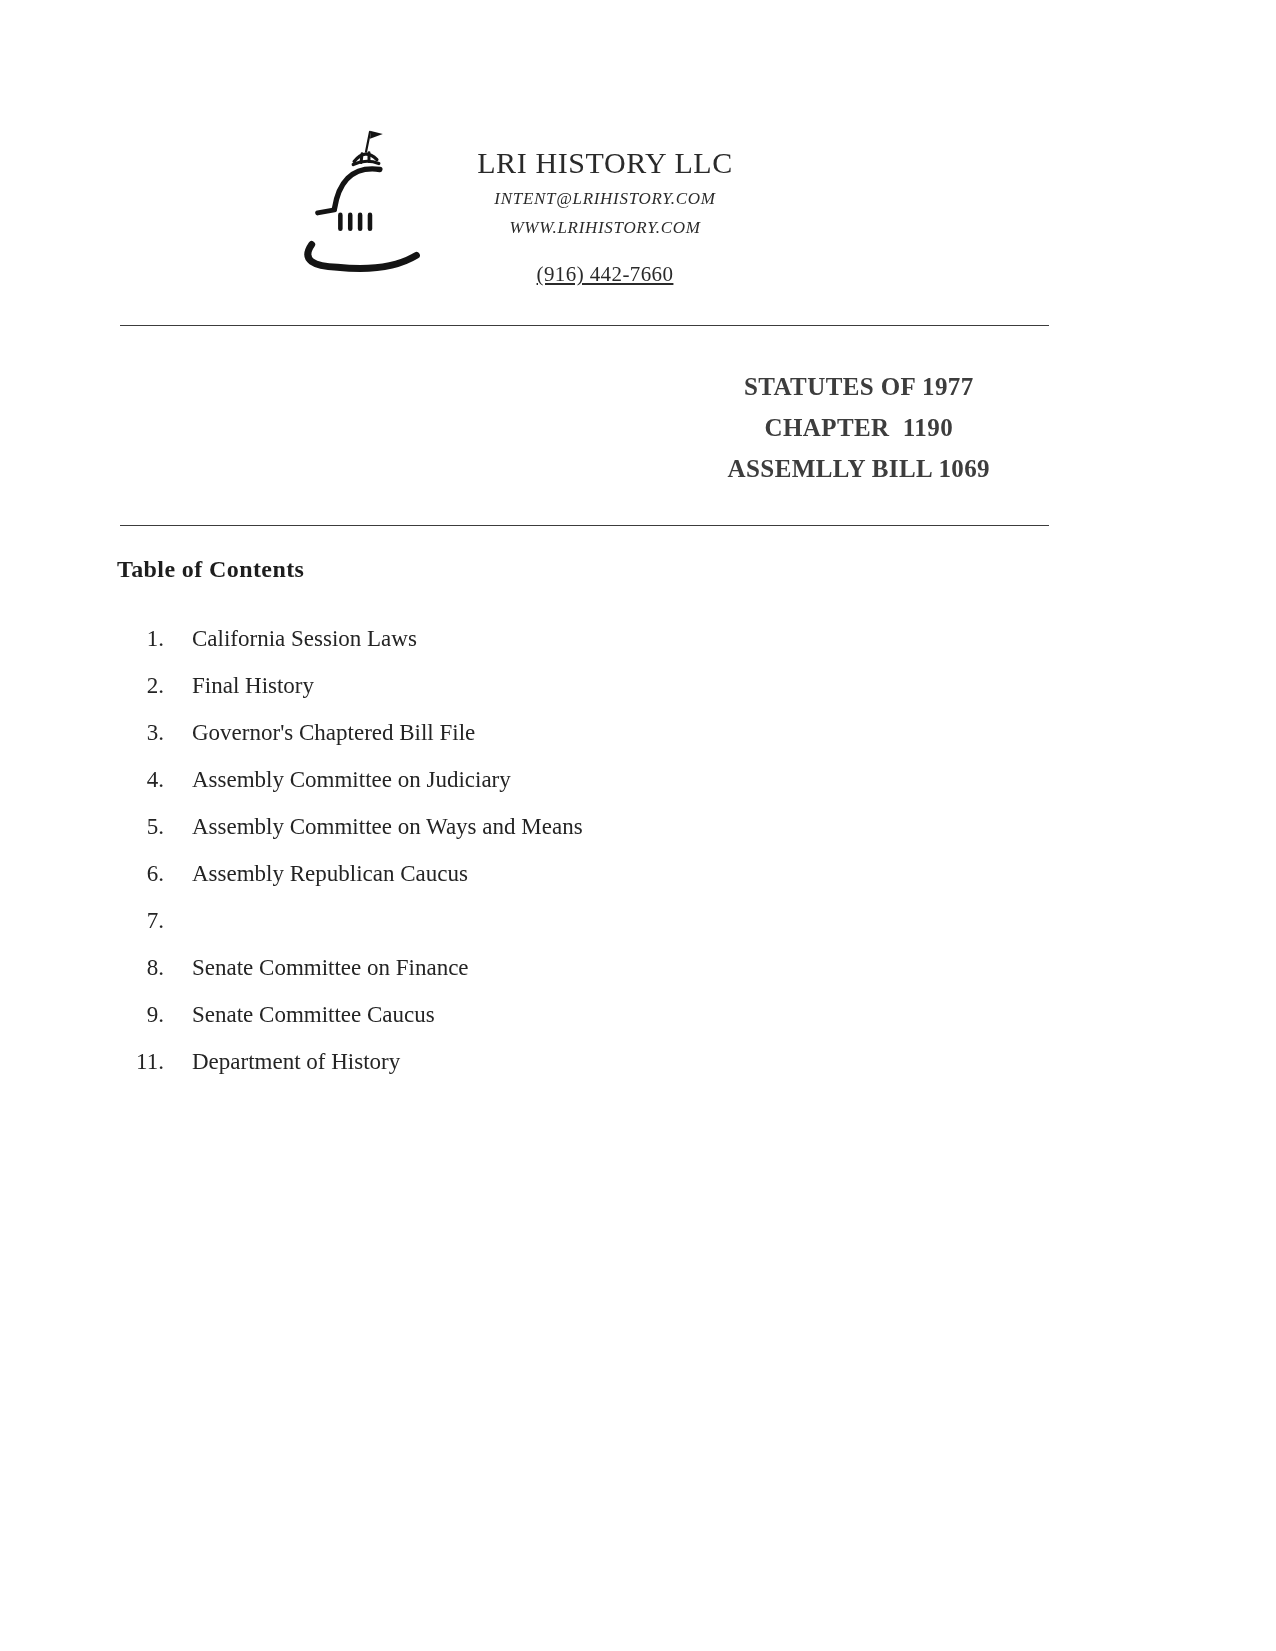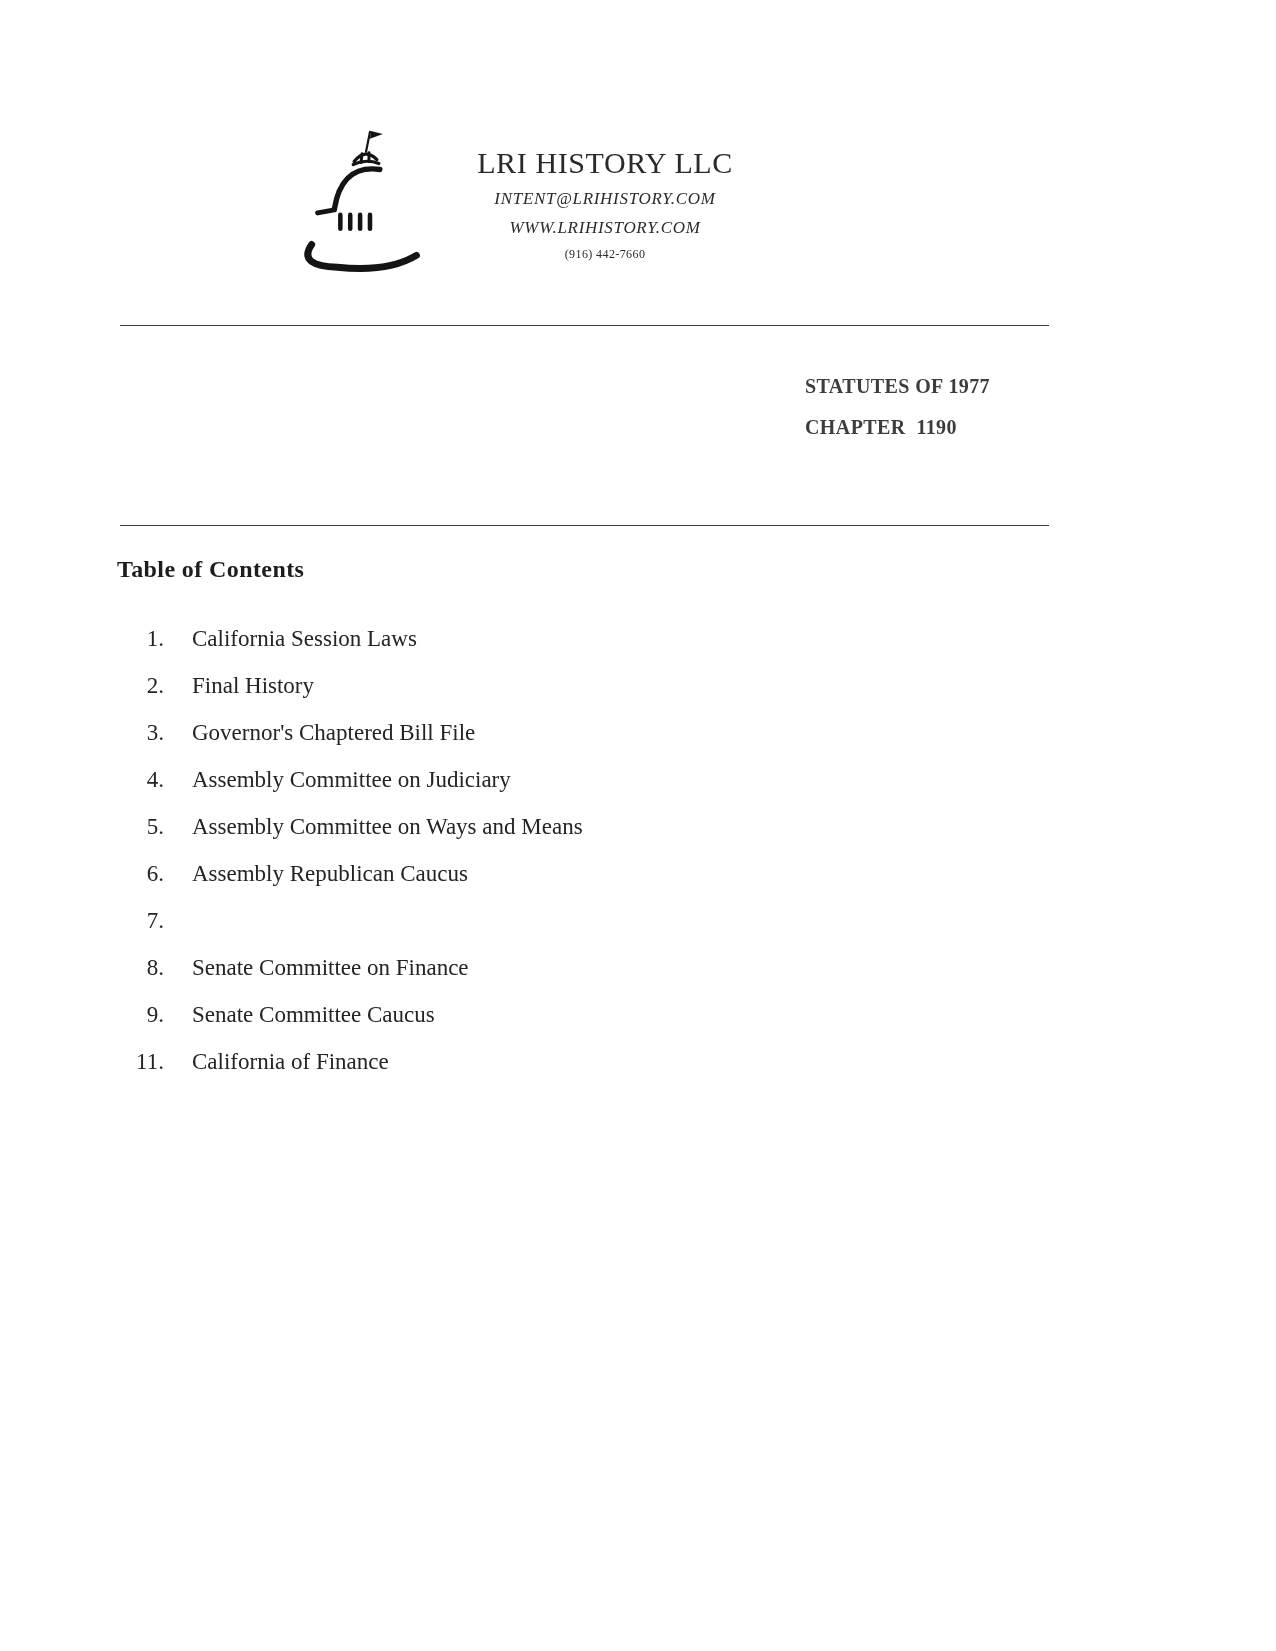--- a/index.html
+++ b/index.html
@@ -40,45 +40,46 @@
     white-space: nowrap;
   }
   .contact-line {
     font-size: 17px;
     letter-spacing: 0.7px;
     margin-top: 9px;
     white-space: nowrap;
     font-style: italic;
   }
   .phone-line {
-    font-size: 12px;
+    font-size: 21px;
     letter-spacing: 0.4px;
-    margin-top: 9px;
-    white-space: nowrap;
+    margin-top: 24px;
+    white-space: nowrap;
+    text-decoration: underline;
   }
 
   
   .rule {
     position: absolute;
     left: 120px;
     width: 929px;
     height: 0;
     border-top: 1.5px solid #3c3c3c;
   }
   .rule-1 { top: 325px; }
   .rule-2 { top: 525px; }
 
   
   .doc-block {
     position: absolute;
     top: 366px;
     right: 286px;
-    text-align: left;
+    text-align: center;
     font-weight: bold;
-    font-size: 20px;
+    font-size: 25px;
     line-height: 41px;
     color: #3d3d3d;
     letter-spacing: 0.4px;
   }
   .doc-line { white-space: pre; }
 
   
   .toc-title {
     position: absolute;
     top: 556px;
@@ -147,20 +148,21 @@
     <div class="contact-line">WWW.LRIHISTORY.COM</div>
     <div class="phone-line">(916) 442-7660</div>
   </div>
 
   <div class="rule rule-1"></div>
   <div class="rule rule-2"></div>
 
   <div class="doc-block">
     <div class="doc-line">STATUTES OF 1977</div>
     <div class="doc-line">CHAPTER  1190</div>
+    <div class="doc-line">ASSEMLLY BILL 1069</div>
   </div>
 
   <div class="toc-title">Table of Contents</div>
 
   <div class="toc-list">
     <div class="toc-row">
       <span class="toc-num">1.</span>
       <span class="toc-label">California Session Laws</span>
     </div>
     <div class="toc-row">
@@ -189,17 +191,17 @@
     <div class="toc-row">
       <span class="toc-num">8.</span>
       <span class="toc-label">Senate Committee on Finance</span>
     </div>
     <div class="toc-row">
       <span class="toc-num">9.</span>
       <span class="toc-label">Senate Committee Caucus</span>
     </div>
     <div class="toc-row">
       <span class="toc-num">11.</span>
-      <span class="toc-label">California of Finance</span>
+      <span class="toc-label">Department of History</span>
     </div>
   </div>
 
 </div>
 
 </body></html>

